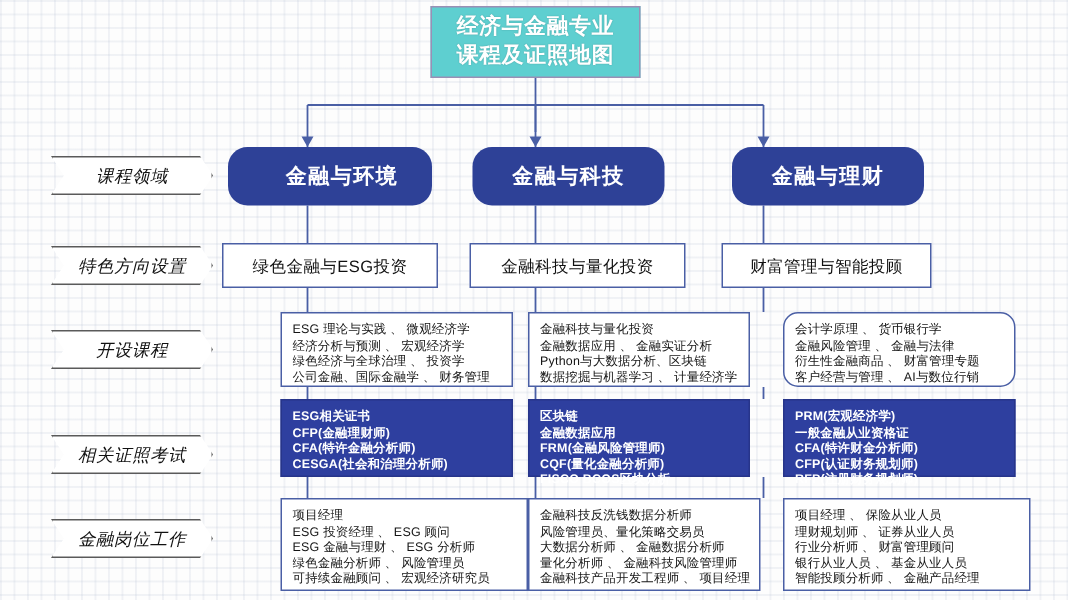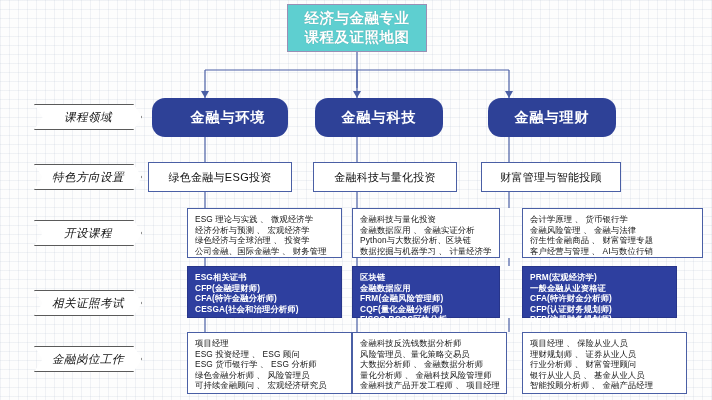--- a/index.html
+++ b/index.html
@@ -149,21 +149,21 @@
   </div>
   <div class="cell list cert" style="left:143px; top:266px; width:155px; height:52px;">
     <div>ESG相关证书</div>
     <div>CFP(金融理财师)</div>
     <div>CFA(特许金融分析师)</div>
     <div>CESGA(社会和治理分析师)</div>
   </div>
   <div class="cell list" style="left:143px; top:332px; width:165px; height:62px;">
     <div>项目经理</div>
     <div>ESG 投资经理 、 ESG 顾问</div>
-    <div>ESG 货币银行学 、 ESG 分析师</div>
+    <div>ESG 金融与理财 、 ESG 分析师</div>
     <div>绿色金融分析师 、 风险管理员</div>
     <div>可持续金融顾问 、 宏观经济研究员</div>
   </div>
 
   <div class="cell head" style="left:315px; top:98px; width:128px; height:39px;">金融与科技</div>
   <div class="cell sub" style="left:313px; top:162px; width:144px; height:30px;">金融科技与量化投资</div>
   <div class="cell list" style="left:308px; top:208px; width:148px; height:50px;">
     <div>金融科技与量化投资</div>
     <div>金融数据应用 、 金融实证分析</div>
     <div>Python与大数据分析、区块链</div>
@@ -179,21 +179,21 @@
   <div class="cell list" style="left:308px; top:332px; width:155px; height:62px;">
     <div>金融科技反洗钱数据分析师</div>
     <div>风险管理员、量化策略交易员</div>
     <div>大数据分析师 、 金融数据分析师</div>
     <div>量化分析师 、 金融科技风险管理师</div>
     <div>金融科技产品开发工程师 、 项目经理</div>
   </div>
 
   <div class="cell head" style="left:488px; top:98px; width:128px; height:39px;">金融与理财</div>
   <div class="cell sub" style="left:481px; top:162px; width:140px; height:30px;">财富管理与智能投顾</div>
-  <div class="cell list" style="left:478px; top:208px; width:181px; height:50px;">
+  <div class="cell list" style="left:478px; top:208px; width:155px; height:50px;border-radius:10px;">
     <div>会计学原理 、 货币银行学</div>
     <div>金融风险管理 、 金融与法律</div>
     <div>衍生性金融商品 、 财富管理专题</div>
     <div>客户经营与管理 、 AI与数位行销</div>
   </div>
   <div class="cell list cert" style="left:478px; top:266px; width:155px; height:52px;">
     <div>PRM(宏观经济学)</div>
     <div>一般金融从业资格证</div>
     <div>CFA(特许财金分析师)</div>
     <div>CFP(认证财务规划师)</div>

